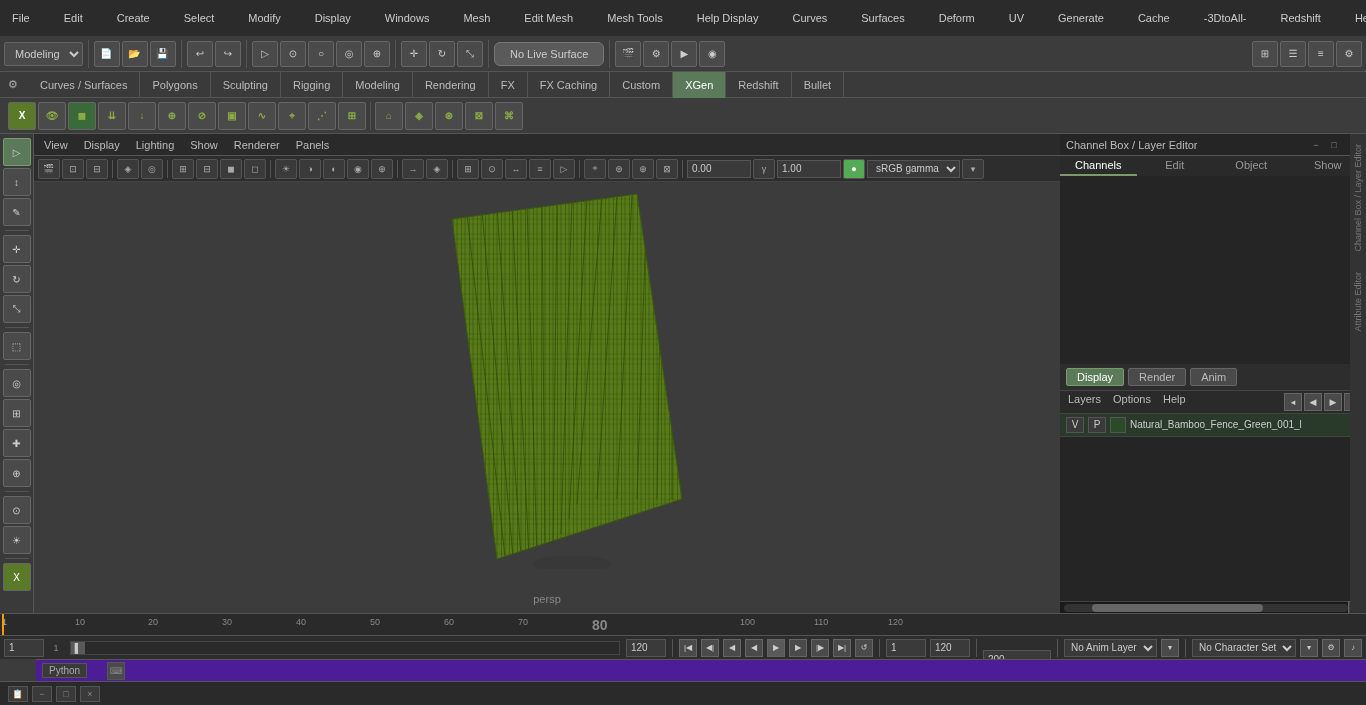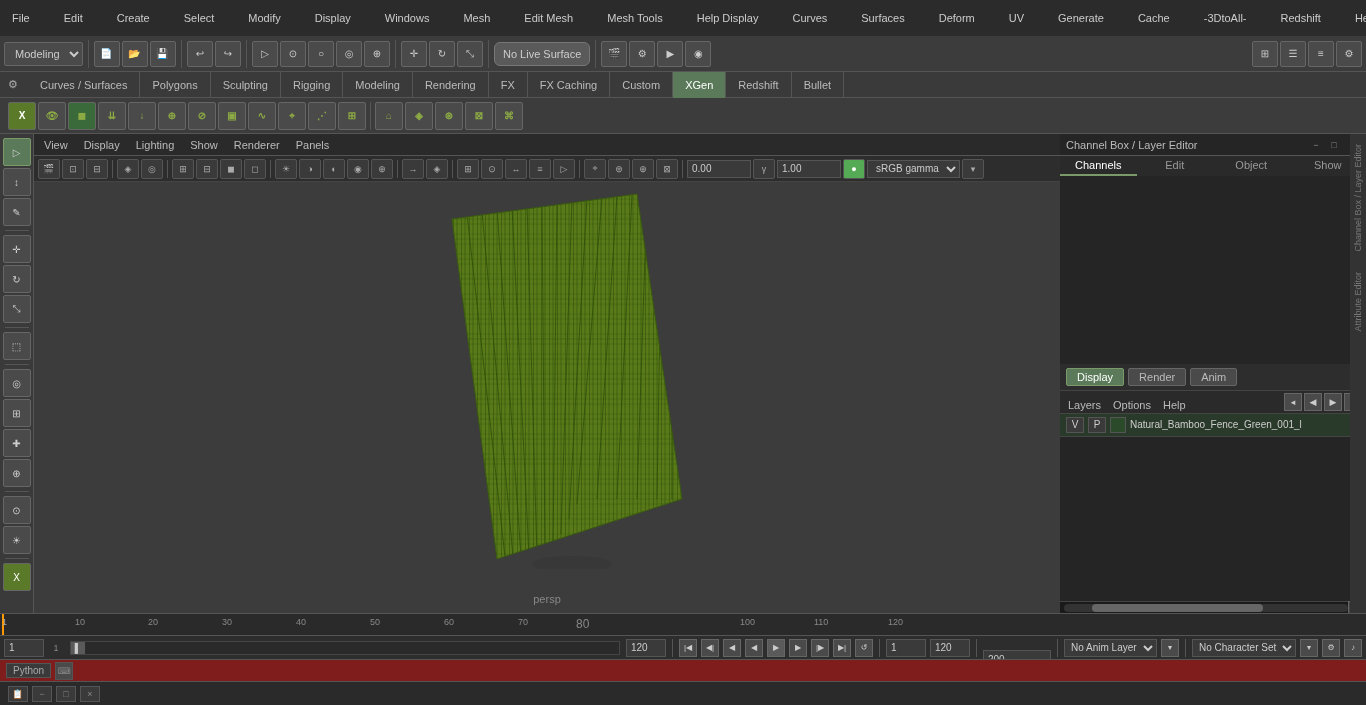--- a/index.html
+++ b/index.html
@@ -8,21 +8,21 @@
     
     #menu-bar { display: flex; align-items: center; background: #2b2b2b; height: 36px; padding: 0 4px; gap: 18px; }
     .menu-item { padding: 2px 8px; cursor: pointer; color: #ccc; font-size: 11px; white-space: nowrap; }
 
     
     #toolbar1 { display: flex; align-items: center; background: #3c3c3c; height: 36px; padding: 0 4px; gap: 2px; border-bottom: 1px solid #555; }
     .toolbar-section { display: flex; align-items: center; gap: 2px; }
     .tb-btn { width: 26px; height: 26px; background: #4a4a4a; border: 1px solid #666; border-radius: 2px; display: flex; align-items: center; justify-content: center; cursor: pointer; color: #ccc; font-size: 10px; }
     .tb-sep { width: 1px; height: 28px; background: #555; margin: 0 3px; }
     .workspace-dropdown { background: #4a4a4a; border: 1px solid #666; color: #ccc; height: 24px; padding: 0 6px; font-size: 11px; border-radius: 2px; }
-    .live-surface-btn { background: #5a5a5a; border: 1px solid #777; color: #ccc; height: 24px; padding: 0 8px; font-size: 11px; border-radius: 6px; cursor: pointer; }
+    .live-surface-btn { background: #5a5a5a; border: 1px solid #777; color: #ccc; height: 24px; padding: 0 15px; font-size: 11px; border-radius: 6px; cursor: pointer; }
 
     
     #tabs-row { display: flex; align-items: center; background: #3a3a3a; height: 26px; border-bottom: 1px solid #555; padding: 0 2px; }
     .tab { padding: 3px 12px; font-size: 11px; color: #bbb; cursor: pointer; height: 26px; display: flex; align-items: center; border-right: 1px solid #555; }
     .tab.active { background: #5a7a5a; color: #fff; }
     .tab-settings { width: 22px; height: 22px; display: flex; align-items: center; justify-content: center; color: #aaa; cursor: pointer; margin-right: 4px; }
 
     
     #xgen-toolbar { display: flex; align-items: center; background: #3c3c3c; height: 36px; padding: 0 8px; gap: 2px; border-bottom: 1px solid #555; }
     .xg-btn { width: 28px; height: 28px; background: #4a4a4a; border: 1px solid #666; border-radius: 2px; display: flex; align-items: center; justify-content: center; cursor: pointer; color: #8caa44; font-size: 10px; font-weight: bold; }
@@ -51,21 +51,21 @@
     .cb-hbtn { width: 16px; height: 16px; display: flex; align-items: center; justify-content: center; cursor: pointer; color: #888; font-size: 9px; }
     #cb-tabs { display: flex; background: #2a2a2a; }
     .cb-tab { flex: 1; text-align: center; padding: 3px 0; font-size: 11px; color: #999; cursor: pointer; border-bottom: 2px solid transparent; }
     .cb-tab.active { color: #fff; border-bottom: 2px solid #7a9a6a; }
     #cb-content { flex: 1; background: #252525; }
 
     
     #layer-tabs { display: flex; align-items: center; padding: 4px 6px; gap: 4px; background: #2d2d2d; border-bottom: 1px solid #444; }
     .layer-tab { padding: 2px 10px; font-size: 11px; background: #4a4a4a; border: 1px solid #666; border-radius: 2px; color: #bbb; cursor: pointer; }
     .layer-tab.active { background: #5a7a5a; color: #fff; border-color: #7a9a6a; }
-    #layer-nav { display: flex; align-items: flex-end; padding: 2px 4px; gap: 4px; background: #2a2a2a; border-bottom: 1px solid #444; }
+    #layer-nav { display: flex; align-items: flex-start; padding: 2px 4px; gap: 4px; background: #2a2a2a; border-bottom: 1px solid #444; }
     .layer-nav-item { font-size: 11px; color: #bbb; cursor: pointer; padding: 0 4px; }
     #layer-btns { display: flex; gap: 2px; margin-left: auto; }
     .layer-btn { width: 18px; height: 18px; background: #4a4a4a; border: 1px solid #666; display: flex; align-items: center; justify-content: center; cursor: pointer; color: #ccc; font-size: 9px; }
     #layer-content { flex: 1; background: #252525; }
     #layer-row { display: flex; align-items: center; padding: 3px 6px; background: #2a3a2a; gap: 4px; border-bottom: 1px solid #444; }
     .layer-v { width: 18px; height: 16px; background: #3a3a3a; border: 1px solid #555; display: flex; align-items: center; justify-content: center; font-size: 10px; cursor: pointer; color: #ccc; }
     .layer-name { font-size: 10px; color: #ccc; flex: 1; overflow: hidden; text-overflow: ellipsis; white-space: nowrap; }
     #layer-scrollbar { height: 12px; background: #1a1a1a; border-top: 1px solid #444; display: flex; align-items: center; padding: 0 4px; }
     .scroll-track { flex: 1; height: 8px; background: #333; border-radius: 4px; position: relative; }
     .scroll-thumb { width: 60%; height: 8px; background: #666; border-radius: 4px; position: absolute; left: 10%; }
@@ -76,21 +76,21 @@
     #tl-playhead { position: absolute; width: 2px; background: #f90; height: 100%; left: 2px; }
 
     
     #transport-row { height: 24px; background: #2d2d2d; border-top: 1px solid #555; display: flex; align-items: center; padding: 0 4px; gap: 4px; }
     .tr-input { width: 40px; height: 18px; background: #3a3a3a; border: 1px solid #555; color: #ccc; font-size: 10px; padding: 0 4px; }
     .tr-btn { width: 18px; height: 18px; background: #4a4a4a; border: 1px solid #666; display: flex; align-items: center; justify-content: center; cursor: pointer; color: #ccc; font-size: 8px; }
     .tr-sep { width: 1px; height: 18px; background: #555; margin: 0 2px; }
     .tr-dropdown { background: #3a3a3a; border: 1px solid #555; color: #ccc; height: 18px; font-size: 10px; padding: 0 2px; }
 
     
-    #status-bar { height: 22px; background: #7f1d1d; border-top: 1px solid #555; display: flex; align-items: center; padding: 0 6px; gap: 4px; }
+    #status-bar { height: 22px; background: #4c1d95; border-top: 1px solid #555; display: flex; align-items: center; padding: 0 6px; gap: 20px; margin-left: 36px; }
     #status-python { font-size: 10px; color: #aaa; padding: 1px 6px; background: #3a3a3a; border: 1px solid #555; cursor: pointer; }
     #status-cmd { flex: 1; font-size: 10px; color: #8a8; padding: 0 6px; }
     .status-icon { width: 18px; height: 18px; background: #4a4a4a; border: 1px solid #555; display: flex; align-items: center; justify-content: center; cursor: pointer; color: #888; font-size: 9px; }
 
     
     #window-controls { display: flex; align-items: center; gap: 4px; padding: 2px 8px; background: #2a2a2a; border-top: 1px solid #555; height: 24px; }
     .wc-btn { width: 20px; height: 16px; display: flex; align-items: center; justify-content: center; cursor: pointer; color: #888; border: 1px solid #555; background: #3a3a3a; font-size: 9px; }
 
     
     #mesh-svg { display: block; }
@@ -429,21 +429,21 @@
       <div id="tl-playhead"></div>
 
       <span style="position:absolute; left:2px; font-size:9px; color:#aaa; top:3px;">1</span>
       <span style="position:absolute; left:75px; font-size:9px; color:#888; top:3px;">10</span>
       <span style="position:absolute; left:148px; font-size:9px; color:#888; top:3px;">20</span>
       <span style="position:absolute; left:222px; font-size:9px; color:#888; top:3px;">30</span>
       <span style="position:absolute; left:296px; font-size:9px; color:#888; top:3px;">40</span>
       <span style="position:absolute; left:370px; font-size:9px; color:#888; top:3px;">50</span>
       <span style="position:absolute; left:444px; font-size:9px; color:#888; top:3px;">60</span>
       <span style="position:absolute; left:518px; font-size:9px; color:#888; top:3px;">70</span>
-      <span style="position:absolute; left:576px; font-size:12px; color:#888; top:3px;">80</span>
+      <span style="position:absolute; left:592px; font-size:14px; color:#888; top:3px;font-weight:bold;">80</span>
       <span style="position:absolute; left:666px; font-size:12px; color:#888; top:20px;">90</span>
       <span style="position:absolute; left:740px; font-size:9px; color:#888; top:3px;">100</span>
       <span style="position:absolute; left:814px; font-size:9px; color:#888; top:3px;">110</span>
       <span style="position:absolute; left:888px; font-size:9px; color:#888; top:3px;">120</span>
     </div>
   </div>
 
   <div id="transport-row">
     <input class="tr-input" type="text" value="1" style="">
     <div style="font-size:9px; color:#888; width:16px; text-align:center;">1</div>

